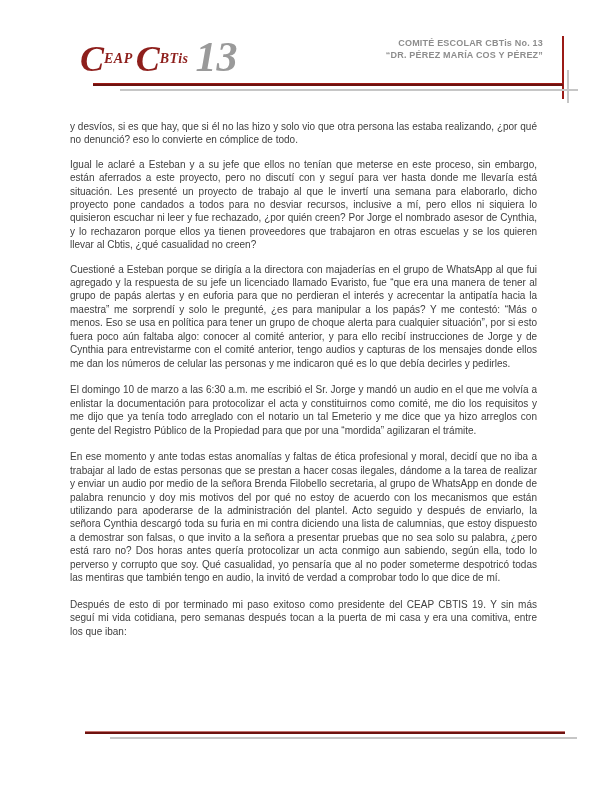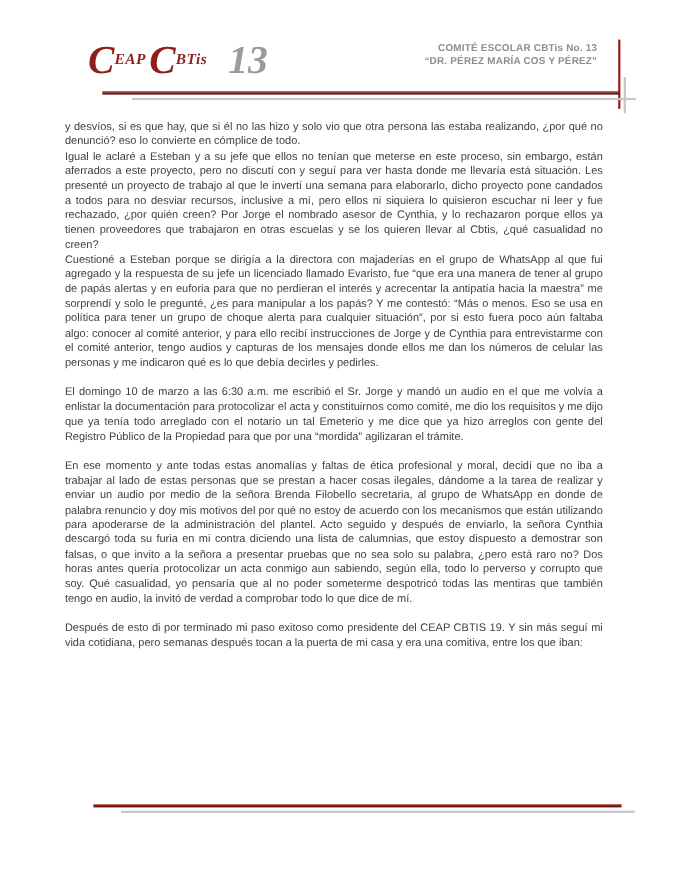--- a/index.html
+++ b/index.html
@@ -15,40 +15,40 @@
     font-family:"Liberation Sans",sans-serif;
   }
   
   .logo{
     position:absolute;left:80px;top:36px;
     display:flex;align-items:baseline;white-space:nowrap;
     font-family:"Liberation Serif",serif;font-style:italic;font-weight:bold;
   }
   .logo-c{font-size:36px;color:var(--maroon);line-height:1;}
   .logo-sm{font-size:14px;color:var(--maroon);position:relative;top:-8px;letter-spacing:.5px;margin-right:3px;font-family:Liberation Serif, serif;}
-  .logo-num{font-size:36px;color:var(--logo_gray);margin-left:16px;line-height:1;}
+  .logo-num{font-size:42px;color:var(--logo_gray);margin-left:4px;line-height:1;}
   .committee{
     position:absolute;right:69px;top:38px;text-align:right;
     color:var(--committee_gray);font-weight:bold;font-size:9px;line-height:11.5px;
     letter-spacing:.2px;
   }
   .vline-red{position:absolute;left:562px;top:36px;width:2px;height:63px;background:var(--line_red);}
   .vline-gray{position:absolute;left:567px;top:70px;width:1.5px;height:33px;background:var(--line_gray);}
   .hline-red{
     position:absolute;left:93px;top:83px;width:470px;height:3px;
     border-top:1px solid var(--line_red);border-bottom:2px solid var(--line_red_dark);
   }
   .hline-gray{position:absolute;left:120px;top:89px;width:458px;height:2px;background:var(--line_gray);}
   
   .body-text{
     position:absolute;left:59px;top:109px;width:489px;
     color:var(--body_text);font-size:10px;line-height:13.4px;
     text-align:justify;
   }
-  .para{margin:0;}
+  .para{margin:11px;}
   .para.gap{margin-top:13.4px;}
   
   .fline-red{
     position:absolute;left:85px;top:731px;width:480px;height:3px;
     background:var(--line_red_dark);border-top:1px solid #C4736F;
   }
   .fline-gray{position:absolute;left:110px;top:737px;width:467px;height:2px;background:var(--line_gray);}
 </style>
 </head>
 <body>

